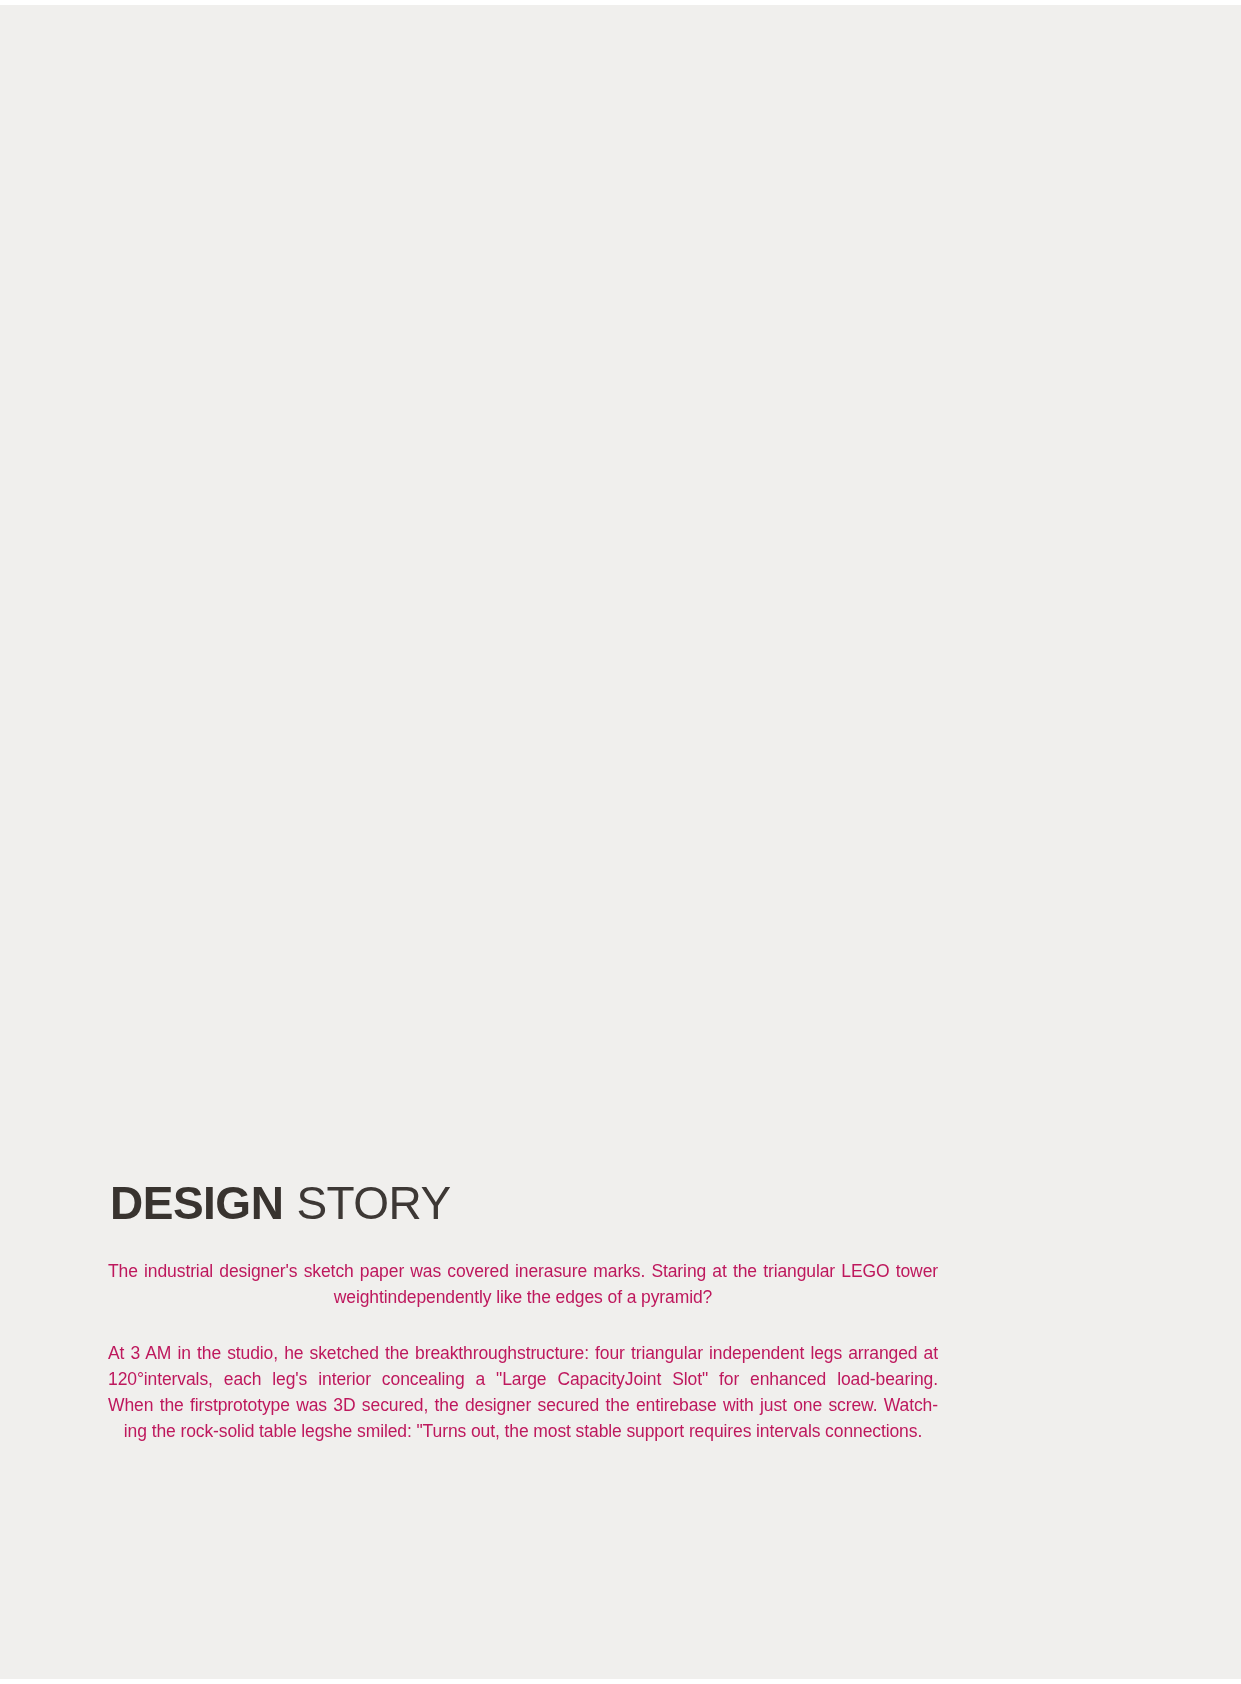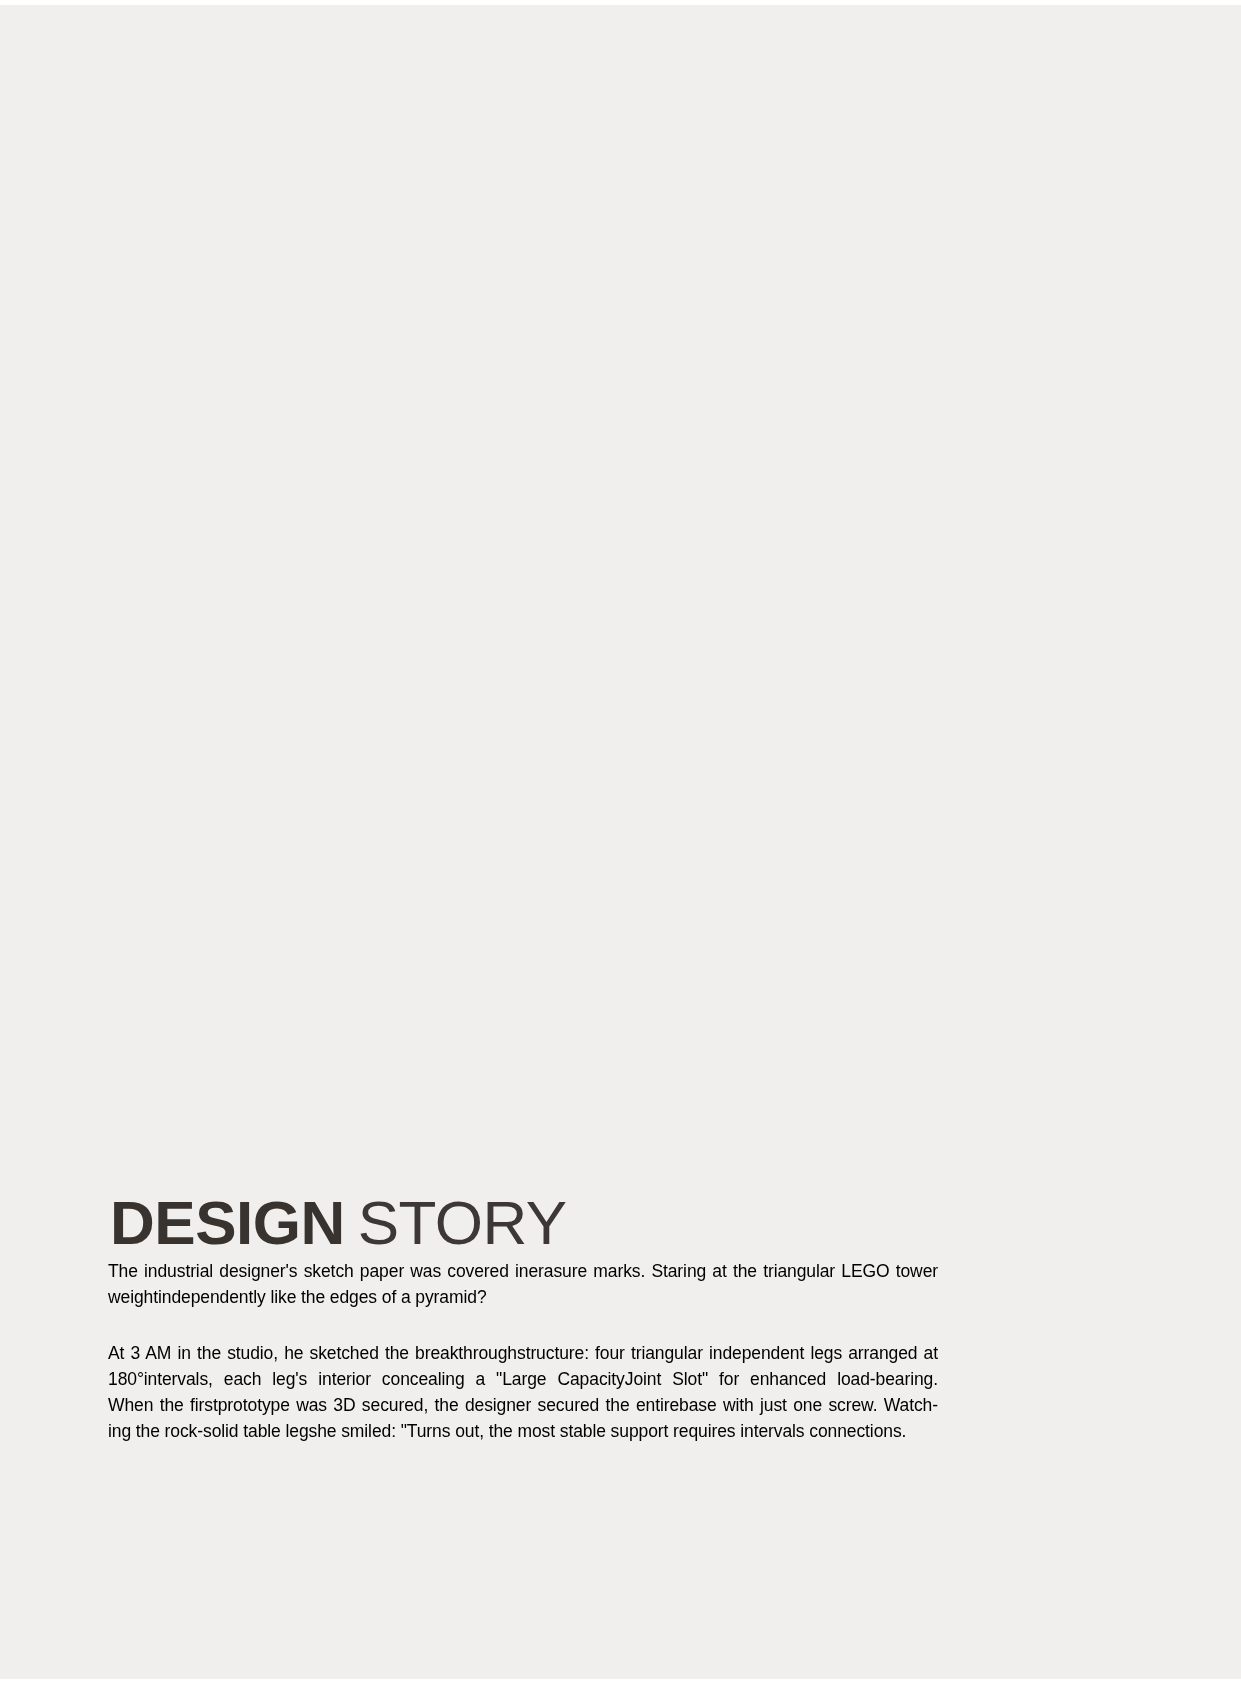--- a/index.html
+++ b/index.html
@@ -23,47 +23,47 @@
     height: 5px;
     background: #ffffff;
   }
   .edge-top { top: 0; }
   .edge-bottom { bottom: 0; }
 
   .heading {
     position: absolute;
     left: 110px;
     top: 1148px;
-    font-size: 62px;
+    font-size: 46px;
     line-height: 1.05;
     color: #38332f;
     letter-spacing: -0.5px;
     white-space: nowrap;
   }
   .heading .bold {
     font-weight: 800;
   }
   .heading .regular {
     font-weight: 400;
     margin-left: 13px;
     color: #3d3835;
   }
 
   .body-text {
     position: absolute;
     left: 108px;
     top: 1258px;
     width: 830px;
-    color: #000000;
+    color: #be185d;
     font-size: 17.5px;
     line-height: 26px;
     letter-spacing: -0.1px;
   }
   .paragraph { margin: 0 0 30px 0; }
-  .line { text-align: left; }
+  .line { text-align: center; }
   .jline {
     text-align: justify;
     text-align-last: justify;
   }
 </style>
 </head>
 <body>
 
 <div class="page">
   <div class="edge edge-top"></div>
@@ -72,20 +72,20 @@
     <span class="bold">DESIGN</span><span class="regular">STORY</span>
   </h1>
 
   <div class="body-text">
     <div class="paragraph">
       <div class="line jline">The industrial designer's sketch paper was covered inerasure marks. Staring at the triangular LEGO tower</div>
       <div class="line">weightindependently like the edges of a pyramid?</div>
     </div>
     <div class="paragraph">
       <div class="line jline">At 3 AM in the studio, he sketched the breakthroughstructure: four triangular independent legs arranged at</div>
-      <div class="line jline">180°intervals, each leg's interior concealing a "Large CapacityJoint Slot" for enhanced load-bearing.</div>
+      <div class="line jline">120°intervals, each leg's interior concealing a "Large CapacityJoint Slot" for enhanced load-bearing.</div>
       <div class="line jline">When the firstprototype was 3D secured, the designer secured the entirebase with just one screw. Watch-</div>
       <div class="line">ing the rock-solid table legshe smiled: "Turns out, the most stable support requires intervals connections.</div>
     </div>
   </div>
 
   <div class="edge edge-bottom"></div>
 </div>
 
 </body></html>

